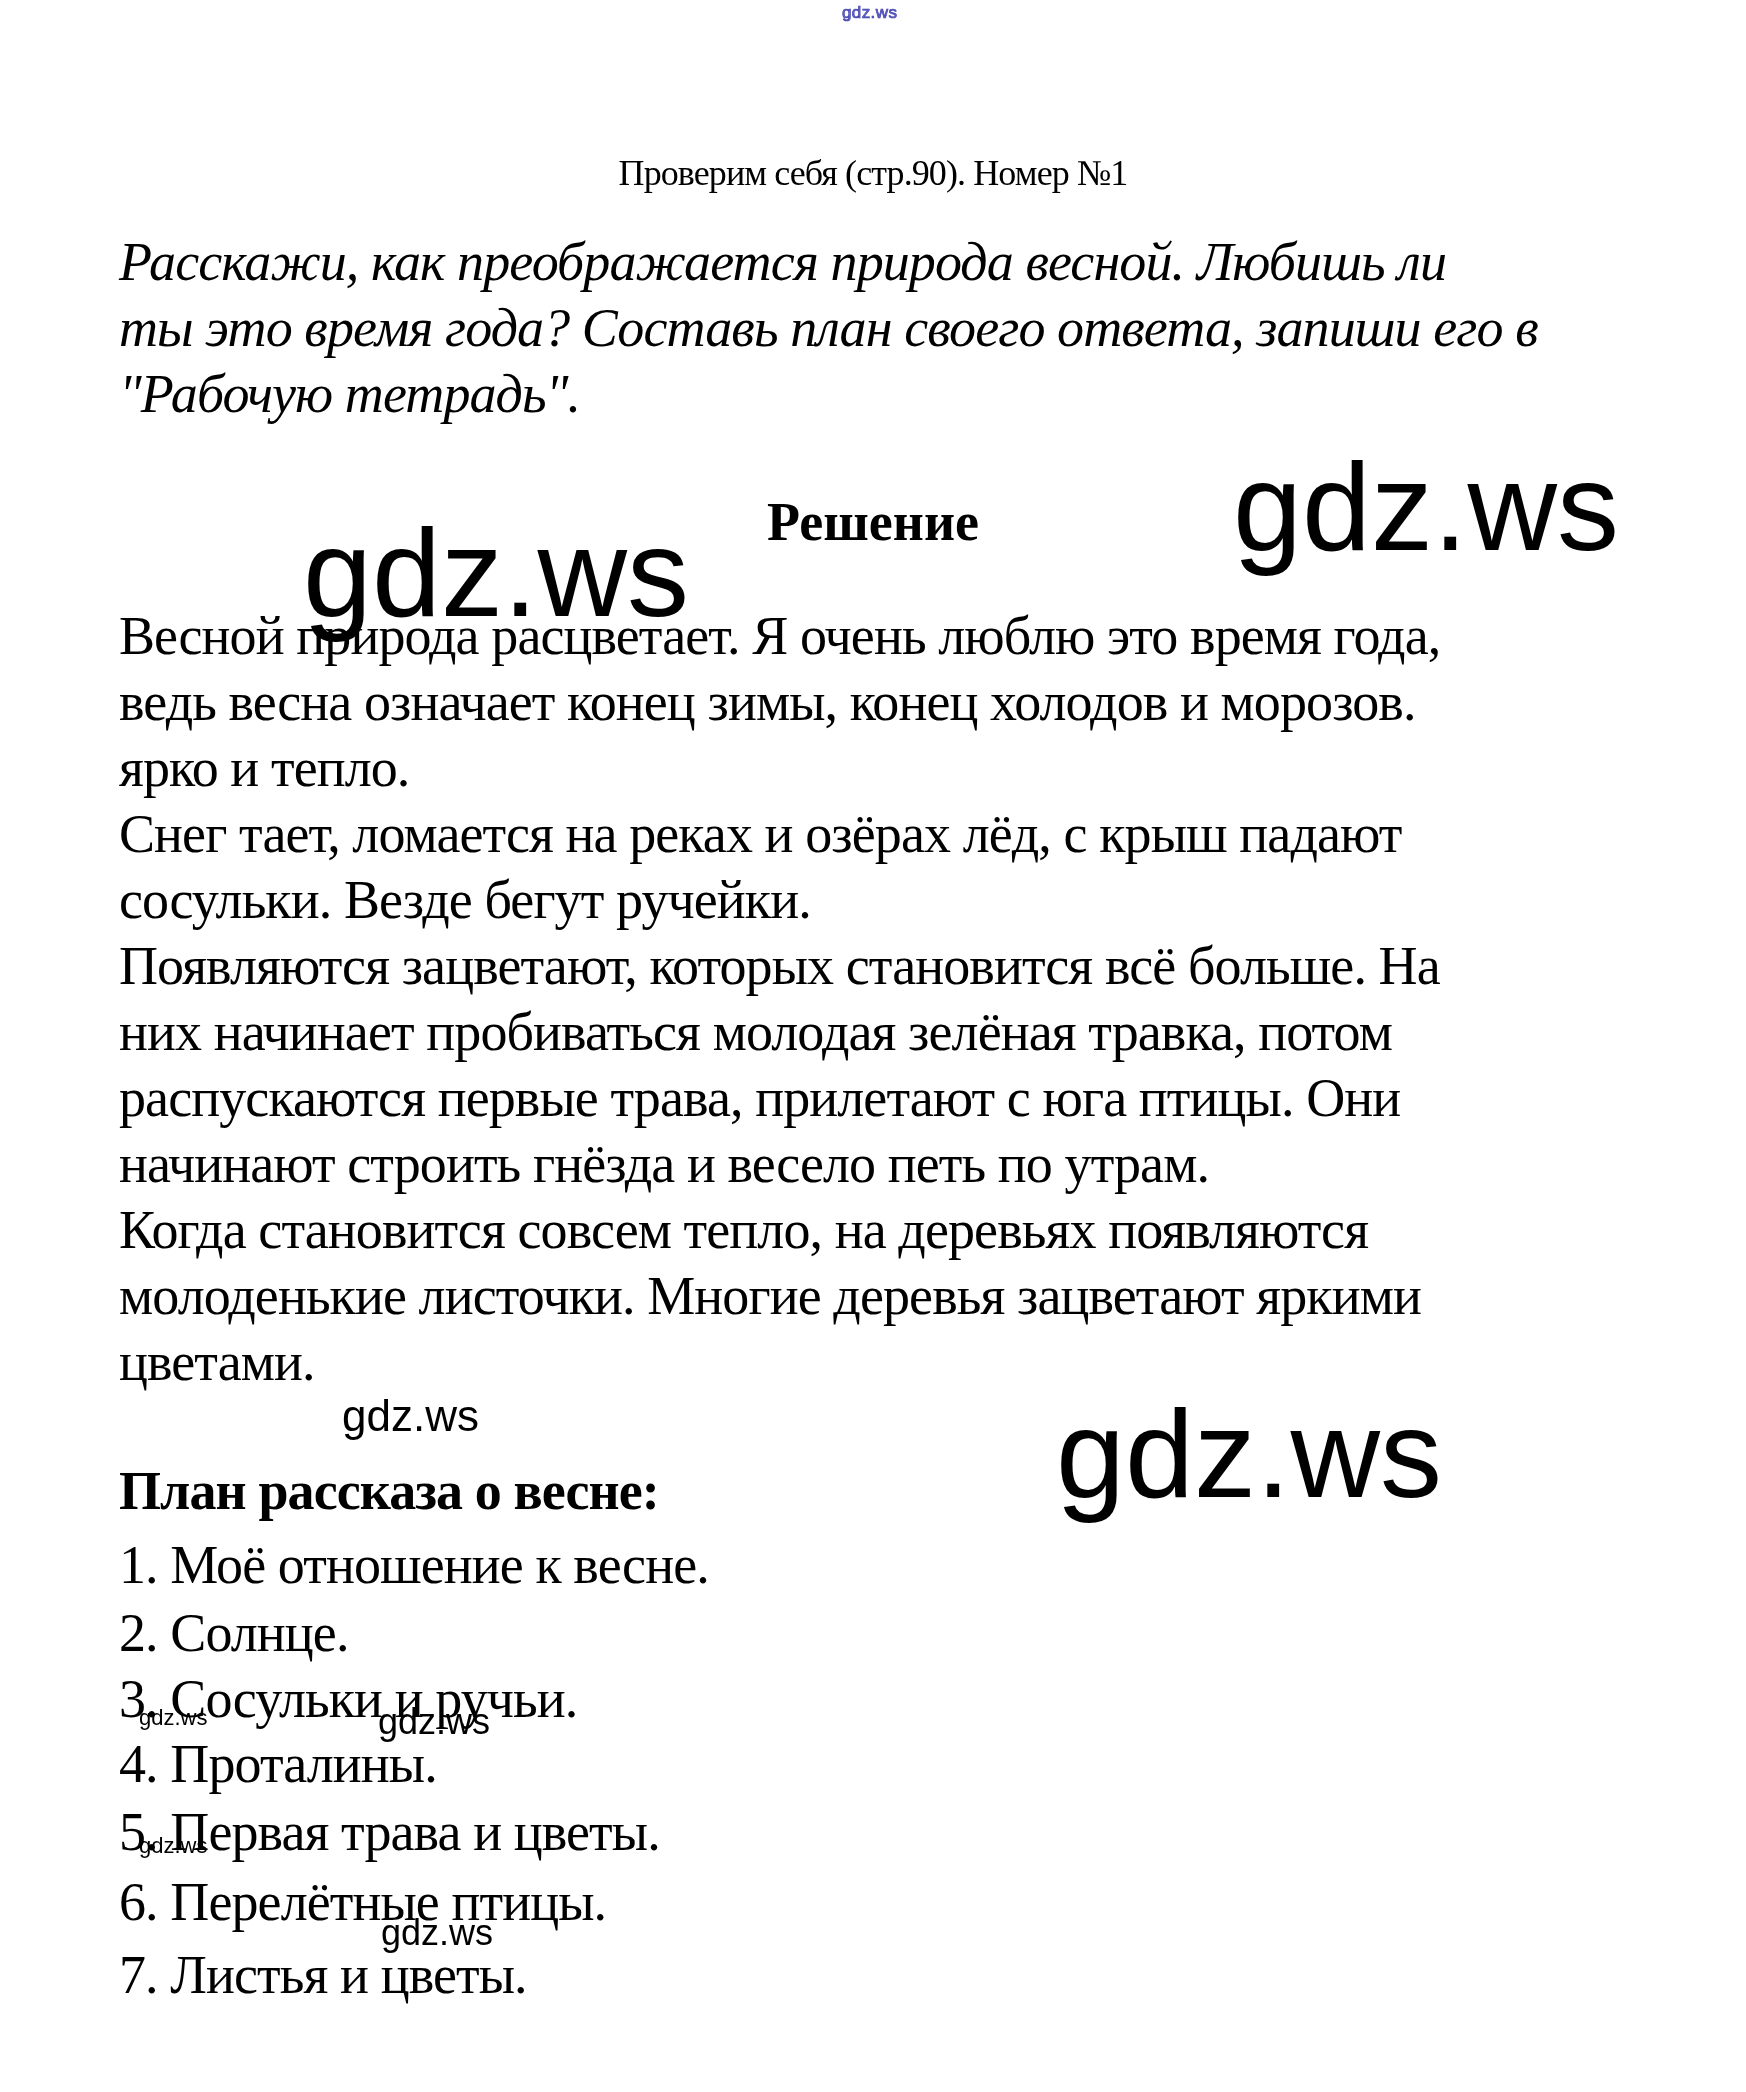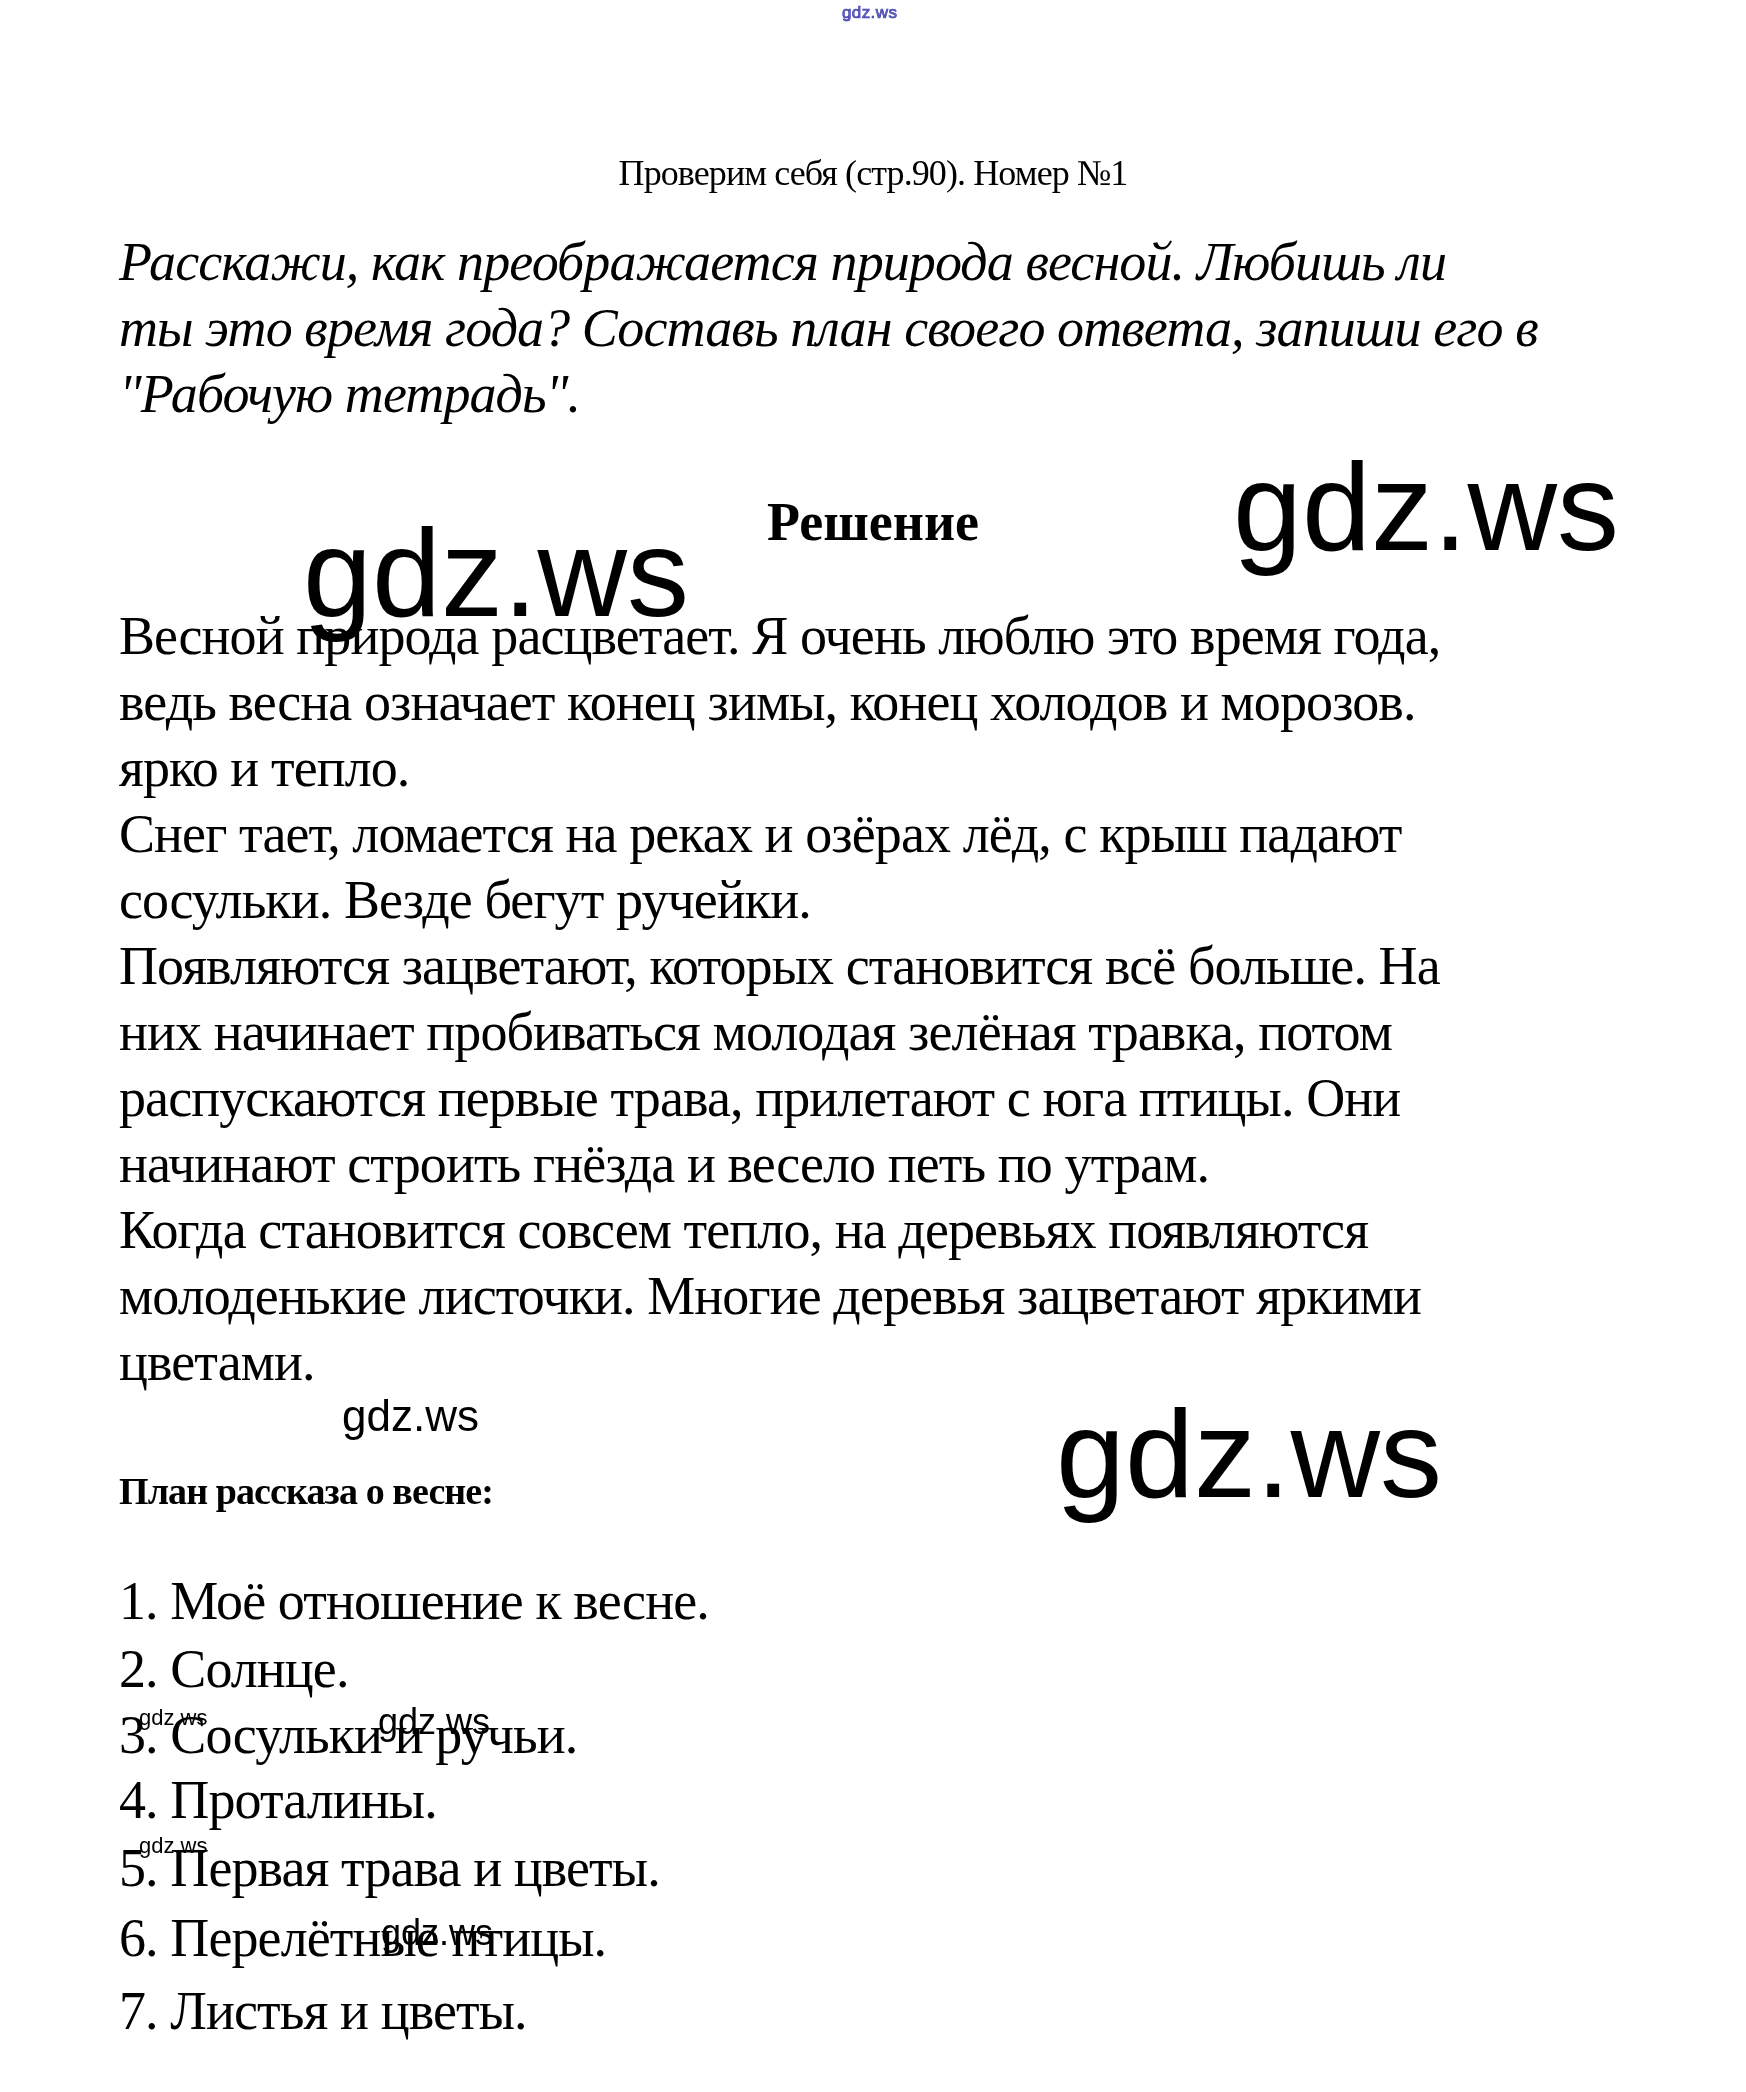--- a/index.html
+++ b/index.html
@@ -18,23 +18,23 @@
     text-align:center; font-size:36px; line-height:70px; letter-spacing:-0.9px;
   }
   #task-paragraph { position:absolute; left:119px; top:229px;font-style:italic; }
   #solution-heading {
     position:absolute; top:489px; left:0; width:100%;
     text-align:center; font-size:54px; line-height:66px;font-weight:bold;
   }
   #solution-paragraph { position:absolute; left:119px; top:603px; }
   #plan-heading {
     position:absolute; left:119px; top:1458px;
-    font-size:38px; line-height:66px; font-weight:bold; letter-spacing:-0.9px;
+    font-size:54px; line-height:66px; font-weight:bold; letter-spacing:-0.9px;
   }
-  .plan-item { position:absolute; left:119px;margin-top:36px; }
+  .plan-item { position:absolute; left:119px; }
   .wm {
     position:absolute; white-space:nowrap;
     font-family:"Liberation Sans", sans-serif;
     line-height:1; color:#000;
   }
   .wm-big   { font-size:124px; }
   .wm-med   { font-size:36px; }
   .wm-tiny  { font-size:22px; }
   #wm-big-left  { left:303px;  top:511px; }
   #wm-big-right { left:1233px; top:445px; }

